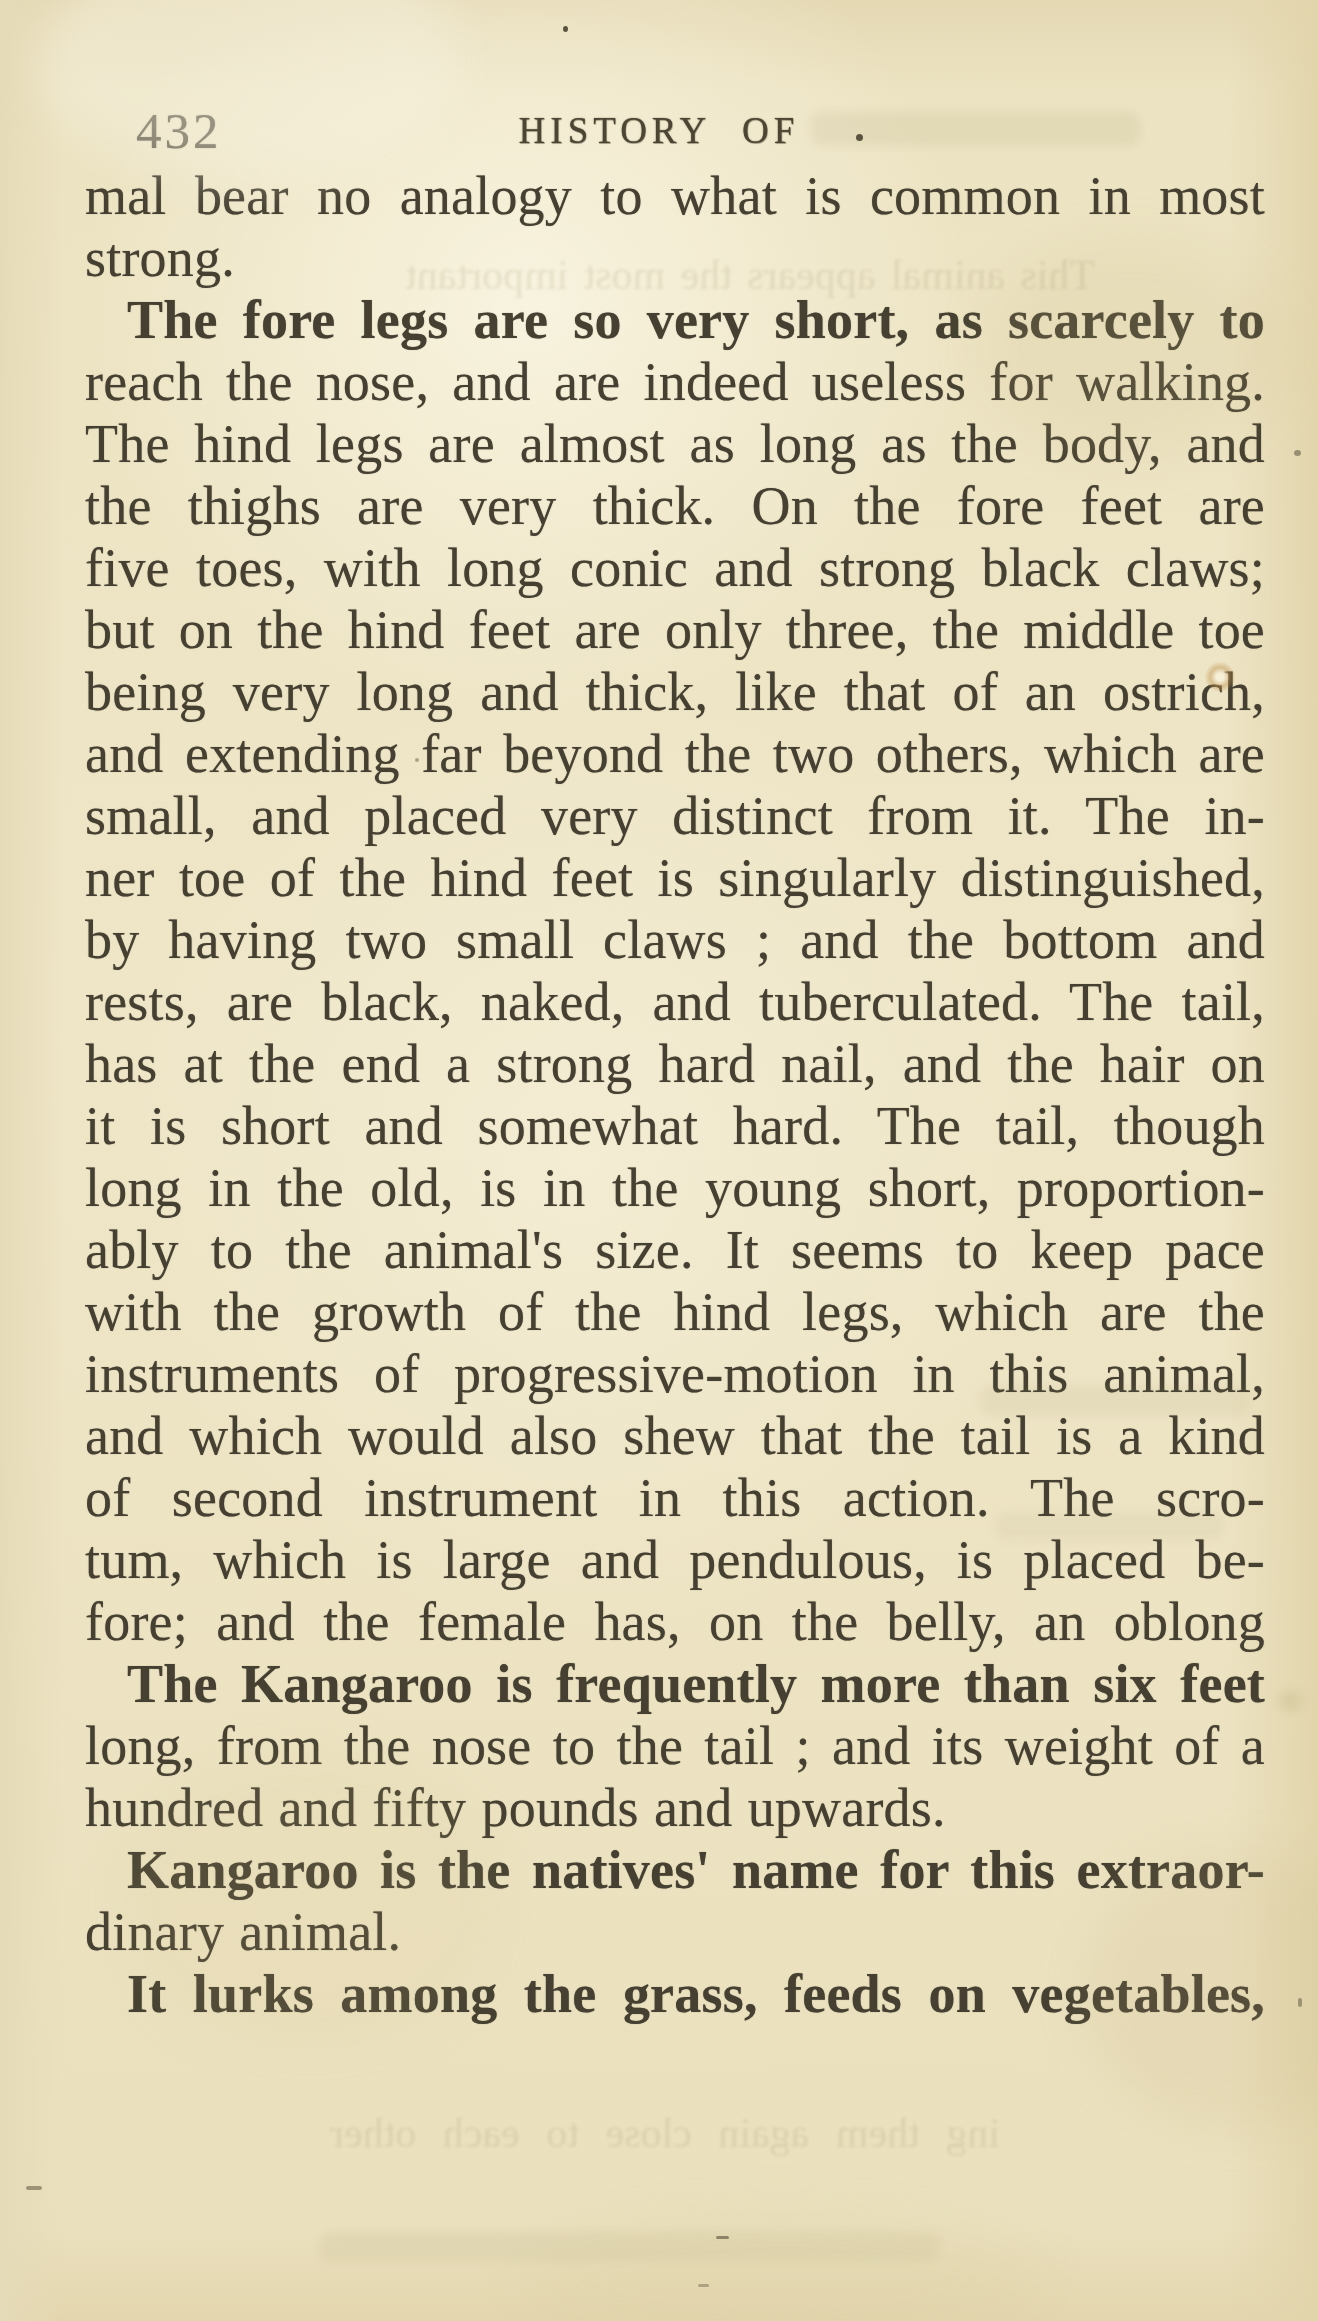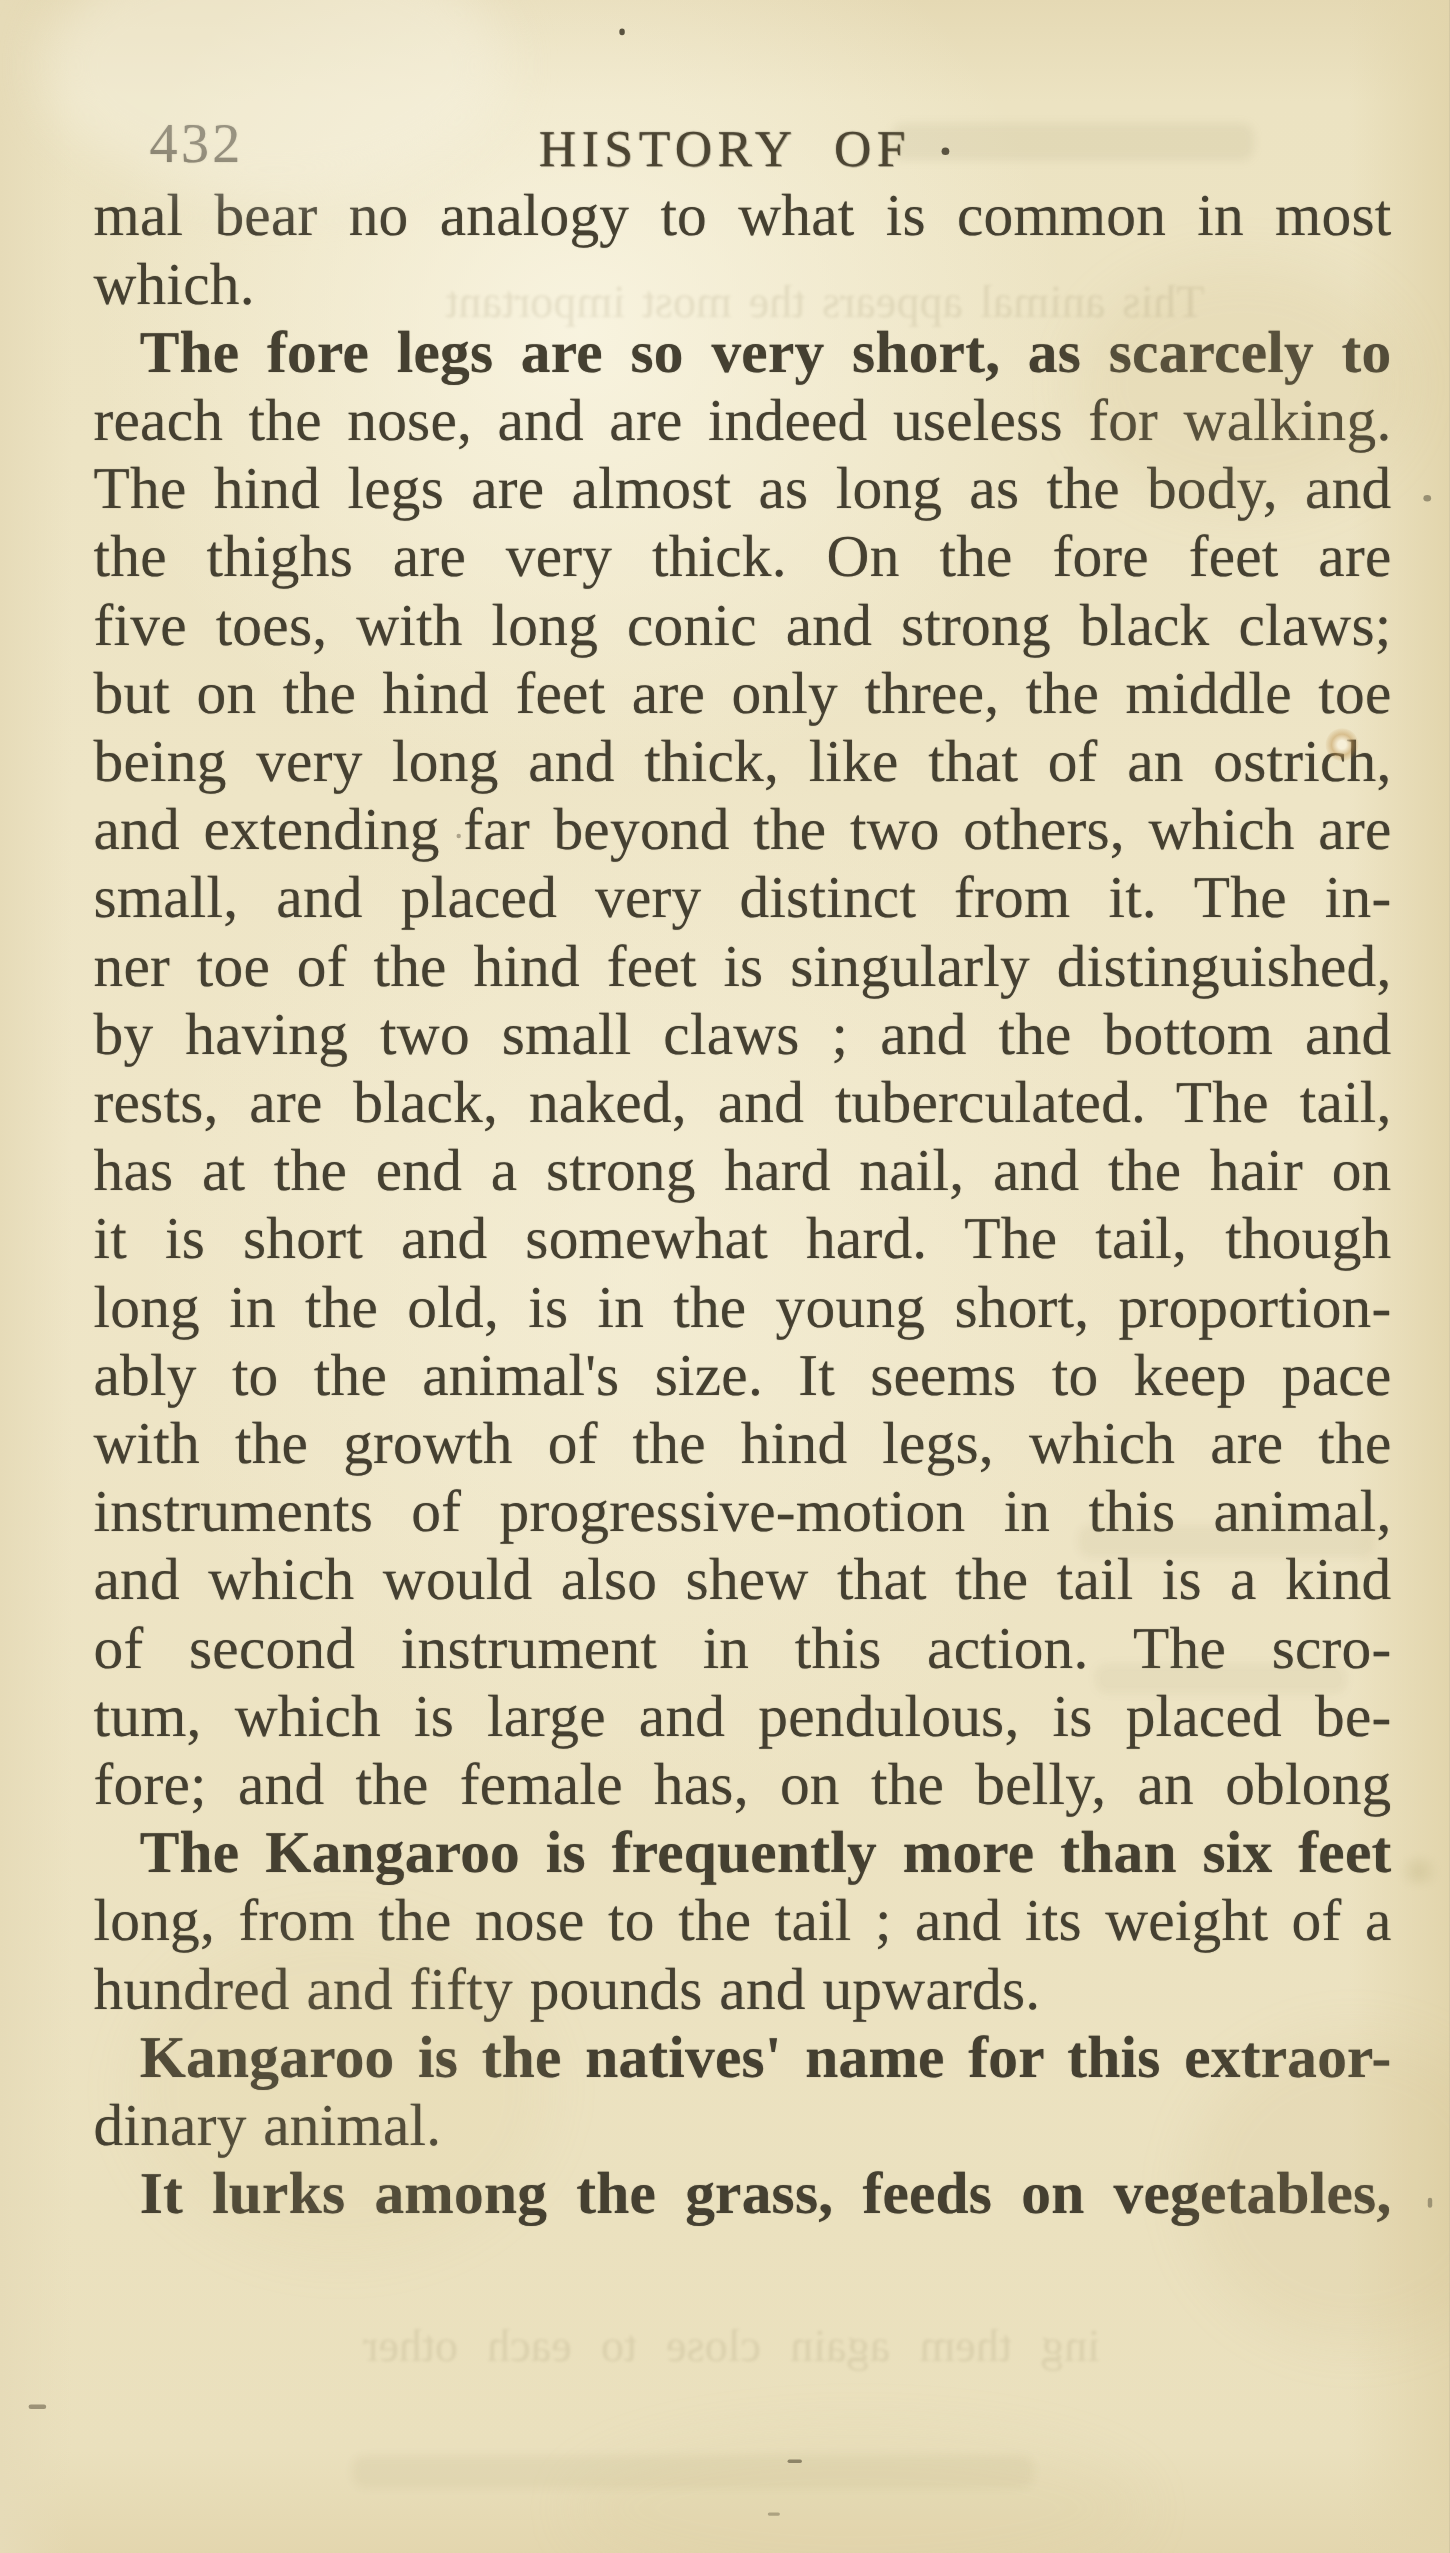--- a/index.html
+++ b/index.html
@@ -16,21 +16,21 @@
   }
   
   .header{position:absolute;top:102px;left:0;width:100%;height:60px;color:#4c4533;}
   .pagenum{
     position:absolute;left:136px;top:0;
     font-size:51px;letter-spacing:3px;
     text-shadow:0 0 1.2px rgba(76,69,51,0.6);
   }
   .title{
     position:absolute;left:50%;top:7px;transform:translateX(-50%);
-    font-size:47px;letter-spacing:5px;word-spacing:18px;
+    font-size:37px;letter-spacing:5px;word-spacing:18px;
     text-shadow:0 0 1.4px rgba(76,69,51,0.75), 0.6px 0.6px 0 rgba(76,69,51,0.35);
     white-space:nowrap;
   }
   
   .text-block{
     position:absolute;left:85px;top:165px;width:1180px;
     font-size:54px;line-height:62px;
     color:#454031;letter-spacing:0.2px;word-spacing:1.5px;
     text-shadow:0 0 1px rgba(69,64,49,0.55);
   }
@@ -57,21 +57,21 @@
 
 <div class="page">
 
   <div class="header">
     <span class="pagenum">432</span>
     <span class="title">HISTORY OF</span>
   </div>
 
   <div class="text-block">
       <div class="line j">mal bear no analogy to what is common in most</div>
-      <div class="line">which.</div>
+      <div class="line">strong.</div>
       <div class="line j ind">The fore legs are so very short, as scarcely to</div>
       <div class="line j">reach the nose, and are indeed useless for walking.</div>
       <div class="line j">The hind legs are almost as long as the body, and</div>
       <div class="line j">the thighs are very thick. On the fore feet are</div>
       <div class="line j">five toes, with long conic and strong black claws;</div>
       <div class="line j">but on the hind feet are only three, the middle toe</div>
       <div class="line j">being very long and thick, like that of an ostrich,</div>
       <div class="line j">and extending far beyond the two others, which are</div>
       <div class="line j">small, and placed very distinct from it. The in-</div>
       <div class="line j">ner toe of the hind feet is singularly distinguished,</div>

